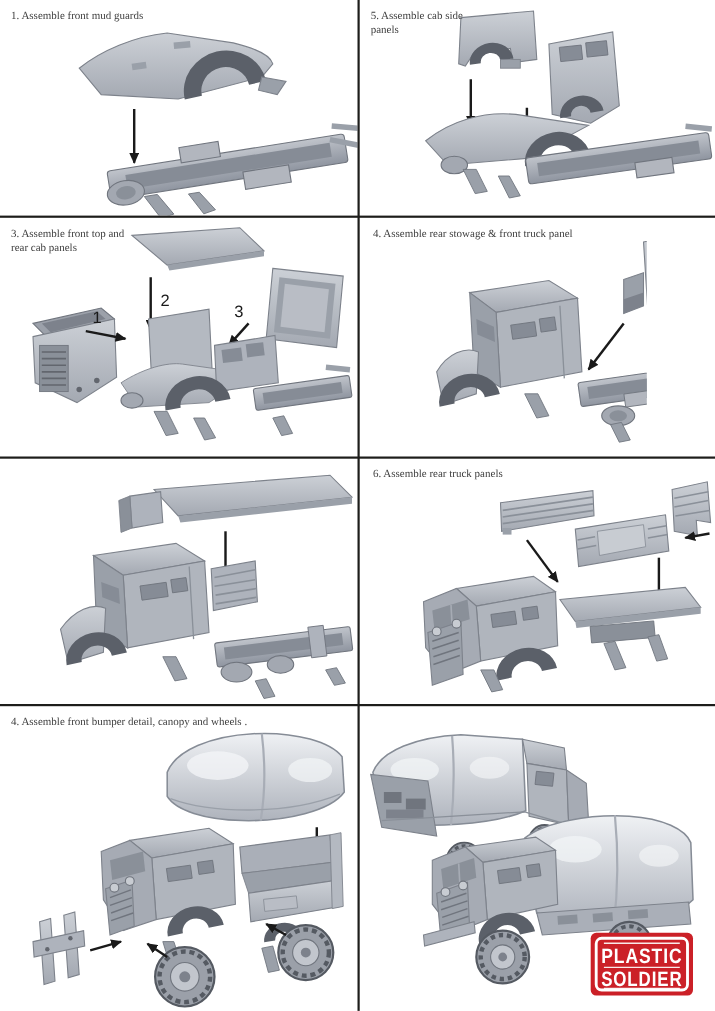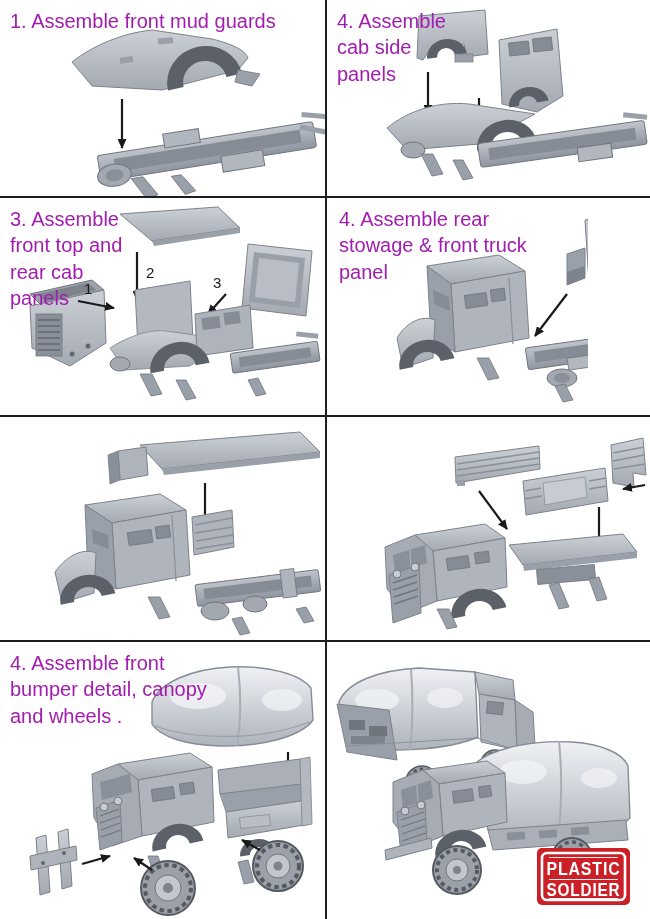--- a/index.html
+++ b/index.html
@@ -1,20 +1,20 @@
 <!DOCTYPE html>
 <html><head>
 <meta charset="utf-8">
 <style>
   html,body{margin:0;padding:0;background:#ffffff;}
   .sheet{position:relative;width:650px;height:919px;background:#ffffff;overflow:hidden;
          font-family:"Liberation Sans",sans-serif;}
   .panel{position:absolute;overflow:hidden;}
   .panel svg{position:absolute;left:0;top:0;}
-  .ptitle{position:absolute;left:10px;top:8px;font-size:20px;line-height:1.32;color:#a21caf;z-index:3;}
+  .ptitle{position:absolute;left:10px;top:8px;font-size:10px;line-height:1.32;color:#404040;z-index:3;font-family:Liberation Serif, serif;}
   .divider{position:absolute;background:#1d1d1b;z-index:5;}
   .v{left:325px;top:0;width:2px;height:919px;}
   .h1{left:0;top:196px;width:650px;height:2px;}
   .h2{left:0;top:415px;width:650px;height:2px;}
   .h3{left:0;top:640px;width:650px;height:2px;}
   svg text.lbl{font-family:"Liberation Sans",sans-serif;font-size:15px;fill:#1a1a1a;}
   svg text.logo-txt{font-family:"Liberation Sans",sans-serif;font-weight:bold;fill:#ffffff;letter-spacing:1px;}
 </style>
 </head>
 <body>
@@ -61,21 +61,21 @@
         <ellipse cx="112" cy="160" rx="9" ry="6" fill="#8a9099"></ellipse>
         <polygon points="128,166 140,166 152,186 140,188" fill="#9aa0a9" stroke="#70757e" stroke-width="0.8"></polygon>
         <polygon points="168,170 178,170 190,188 179,190" fill="#9aa0a9" stroke="#70757e" stroke-width="0.8"></polygon>
         <rect x="306" y="130" width="26" height="5" fill="#9aa0a9" transform="rotate(14 319 132)"></rect>
         <rect x="302" y="144" width="30" height="5" fill="#9aa0a9" transform="rotate(20 317 146)"></rect>
       </g>
     </svg>
   </section>
 
   <section class="panel" style="left:327px;top:0;width:323px;height:196px">
-    <div class="ptitle" style="max-width:110px">4. Assemble cab side panels</div>
+    <div class="ptitle" style="max-width:110px">5. Assemble cab side panels</div>
     <svg width="323" height="196" viewBox="0 0 323 196">
       <g>
         <path d="M92,16 L158,10 L161,54 L139,57 L137,44 L104,48 L96,60 L90,58 Z" fill="url(#gPlate)" stroke="#7d828b" stroke-width="1"></path>
         <path transform="rotate(-8 120 56)" d="M100,56 A20,17 0 0 1 140,56 L128,56 A9,8 0 0 0 110,56 Z" fill="#5b6069"></path>
         <rect x="128" y="54" width="18" height="8" fill="#9aa0a9" stroke="#7d828b" stroke-width="0.8"></rect>
       </g>
       <g>
         <path d="M172,40 L230,29 L236,96 L210,112 L175,104 Z" fill="url(#gPlate)" stroke="#7d828b" stroke-width="1"></path>
         <rect x="182" y="42" width="20" height="13" fill="#868c96" stroke="#70757e" stroke-width="0.8" transform="rotate(-6 192 48)"></rect>
         <rect x="206" y="38" width="19" height="13" fill="#868c96" stroke="#70757e" stroke-width="0.8" transform="rotate(-6 215 44)"></rect>
@@ -227,20 +227,21 @@
         <ellipse cx="215" cy="194" rx="14" ry="9" fill="#a3a8b1" stroke="#70757e" stroke-width="1"></ellipse>
         <ellipse cx="255" cy="187" rx="12" ry="8" fill="#a3a8b1" stroke="#70757e" stroke-width="1"></ellipse>
         <polygon points="148,180 160,180 170,200 159,202" fill="#9aa0a9" stroke="#70757e" stroke-width="0.8"></polygon>
         <polygon points="232,202 242,200 250,216 240,218" fill="#9aa0a9" stroke="#70757e" stroke-width="0.8"></polygon>
         <polygon points="296,192 306,190 314,204 304,206" fill="#9aa0a9" stroke="#70757e" stroke-width="0.8"></polygon>
       </g>
     </svg>
   </section>
 
   <section class="panel" style="left:327px;top:417px;width:323px;height:223px">
+    <div class="ptitle" style="left:12px;max-width:158px">6. Assemble rear truck panels</div>
     <svg width="323" height="223" viewBox="0 0 323 223">
       <g>
         <path d="M128,40 L212,29 L213,52 L129,66 Z" fill="url(#gPlate)" stroke="#7d828b" stroke-width="1"></path>
         <g stroke="#8a9099" stroke-width="1.6">
           <line x1="130" y1="47" x2="212" y2="35"></line>
             <line x1="130" y1="53" x2="212" y2="41"></line>
           <line x1="130" y1="59" x2="213" y2="47"></line>
         </g>
         <rect x="130" y="63" width="8" height="6" fill="#9aa0a9"></rect>
       </g>

